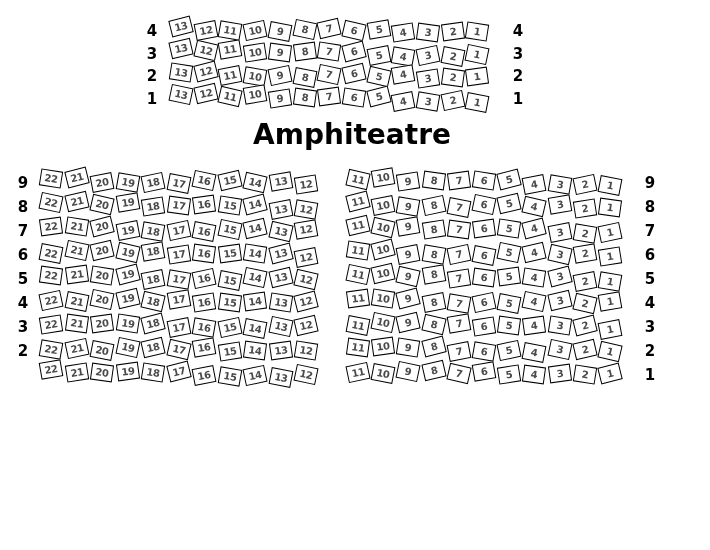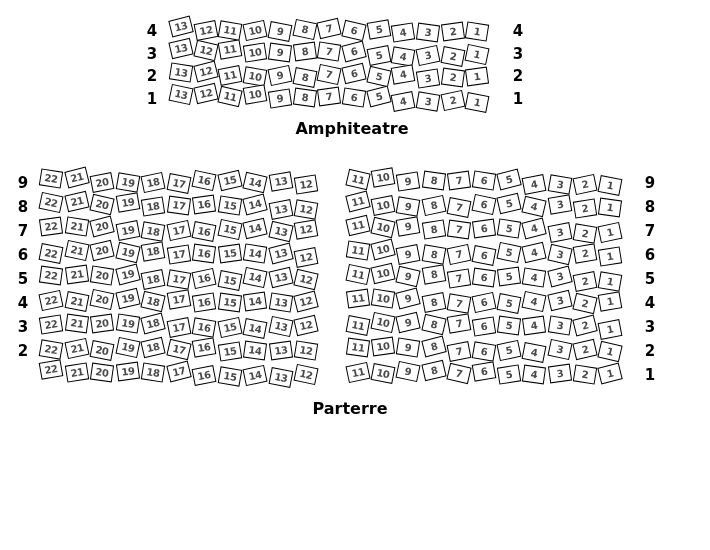--- a/index.html
+++ b/index.html
@@ -14,21 +14,21 @@
     display:flex;align-items:center;justify-content:center;
     font-size:10px;font-weight:bold;color:#4a4a4a;
     letter-spacing:-0.5px;box-sizing:content-box;cursor:pointer;
   }
   .row-label{
     position:absolute;transform:translate(-50%,-50%);
     font-size:15px;font-weight:bold;color:#000;line-height:1;
   }
   .section-title{
     position:absolute;transform:translateX(-50%);
-    font-size:16px;font-weight:bold;color:#000;line-height:1;white-space:nowrap;
+    font-size:28px;font-weight:bold;color:#000;line-height:1;white-space:nowrap;
   }
 </style>
 </head>
 <body>
 
 <div id="map">
   <div id="amphi">
       <div class="row-label" style="left: 152px; top: 31px;">4</div>
       <div class="row-label" style="left: 518px; top: 31px;">4</div>
       <div class="seat" style="left: 170px; top: 17.5px; transform: rotate(-14deg);">13</div>
@@ -301,14 +301,13 @@
       <div class="seat" style="left: 397.4px; top: 362.8px; transform: rotate(12deg);">9</div>
       <div class="seat" style="left: 422.6px; top: 362.2px; transform: rotate(-13deg);">8</div>
       <div class="seat" style="left: 447.8px; top: 364.6px; transform: rotate(13deg);">7</div>
       <div class="seat" style="left: 473px; top: 363px; transform: rotate(-10deg);">6</div>
       <div class="seat" style="left: 498.2px; top: 366.4px; transform: rotate(-9deg);">5</div>
       <div class="seat" style="left: 523.4px; top: 365.8px; transform: rotate(8deg);">4</div>
       <div class="seat" style="left: 548.6px; top: 365.2px; transform: rotate(-8deg);">3</div>
       <div class="seat" style="left: 573.8px; top: 365.6px; transform: rotate(9deg);">2</div>
       <div class="seat" style="left: 599px; top: 365px; transform: rotate(-14deg);">1</div>
     </div>
-  <div class="section-title" style="left:350px;top:401px;">Parterre</div>
 </div>
 
 </body></html>

